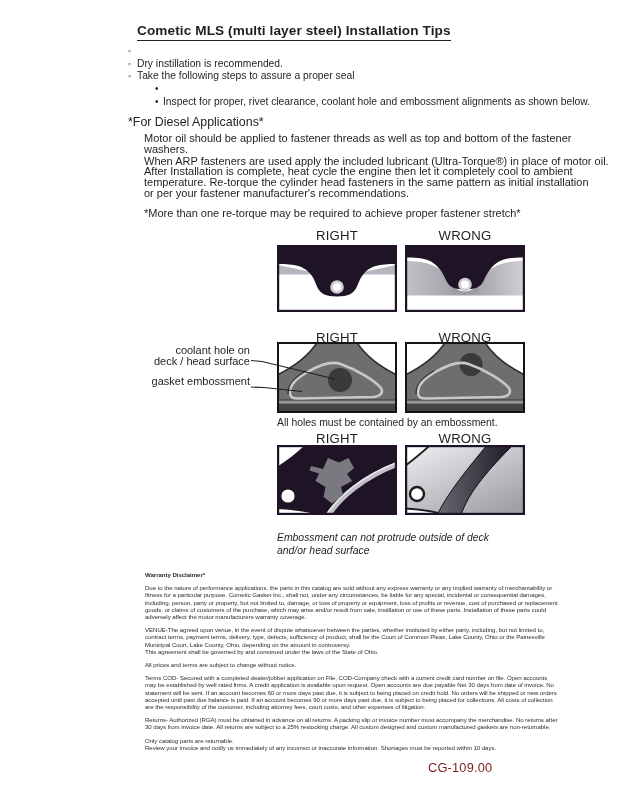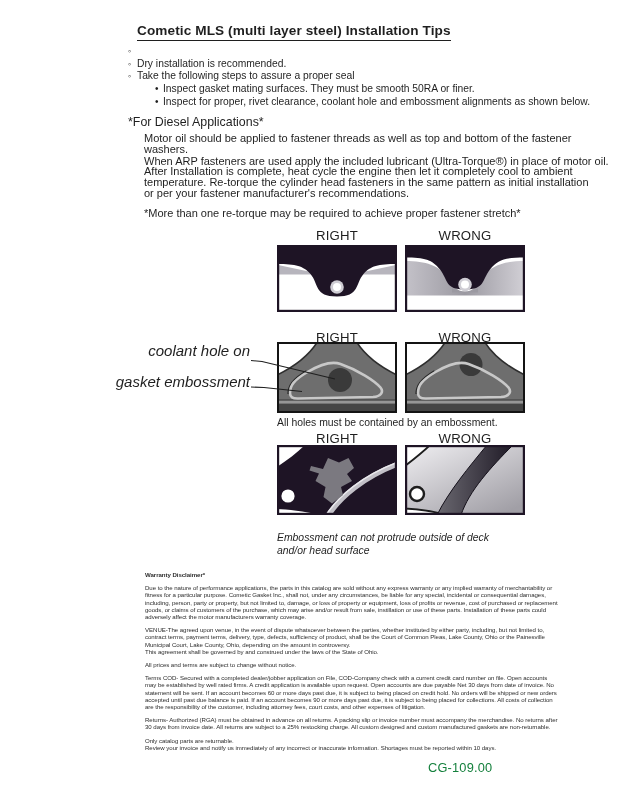--- a/index.html
+++ b/index.html
@@ -22,55 +22,54 @@
   .p1{top:133px;} .p2{top:165.5px;} .note{top:208px;white-space:normal;}
   .lab{width:120px;text-align:center;font-size:13.2px;letter-spacing:.2px;}
   .r1l{top:228px;} .r2l{top:330px;} .r3l{top:431px;}
   .cl{left:237px;} .cr{left:365px;}
   .panel{width:120px;left:237px;}
   .panel.right2{left:365px;}
   .ph1{top:245px;height:67px;} .ph2{top:342px;height:71px;} .ph3{top:445px;height:70px;}
   .panel svg{display:block;width:100%;height:100%;}
   .cap{left:237px;font-size:10.4px;line-height:12.8px;white-space:pre-line;}
   .cap1{top:315px;} .cap2{top:416.5px;} .cap3{top:532px;font-style:italic;}
-  .callout{left:30px;width:180px;text-align:right;font-size:15px;line-height:11.4px;font-style:italic;}
+  .callout{left:30px;width:180px;text-align:right;font-size:11px;line-height:11.4px;}
   .co1{top:345px;} .co2{top:376px;}
   .connector{left:0;top:225px;width:618px;height:330px;pointer-events:none;}
   .legal{left:105px;top:571px;width:414px;font-size:6.1px;line-height:7.2px;
          letter-spacing:-.05px;color:var(--legal);}
   .legal h4{margin:0 0 6px;font-size:6.1px;}
   .legal p{margin:0 0 6px;white-space:pre-line;}
-  .footer-code{left:388px;top:760px;font-size:12.8px;letter-spacing:.2px;color:#15803d;}
+  .footer-code{left:388px;top:760px;font-size:12.8px;letter-spacing:.2px;color:#7f1d1d;}
   .ab{fill:var(--art-black);}
   .bd{fill:none;stroke:var(--art-black);stroke-width:2.2;}
   .deck{fill:var(--deck);}
   .loop{fill:none;stroke:var(--emboss);stroke-width:2.6;stroke-linejoin:round;}
 </style>
 </head>
 <body>
 
 <div class="page">
 
   <div class="abs title">Cometic MLS (multi layer steel) Installation Tips</div>
 
   <div class="abs bullets">
     <div class="bl">
       <span class="mk">◦</span>
     </div>
     <div class="bl">
       <span class="mk">◦</span>
-      <span>Dry installation is recommended.</span>
+      <span>Dry instillation is recommended.</span>
     </div>
     <div class="bl">
       <span class="mk">◦</span>
       <span>Take the following steps to assure a proper seal</span>
     </div>
     <div class="bl bl2">
       <span class="mk">•</span>
-      <span>Inspect gasket mating surfaces.  They must be smooth 50RA or finer.</span>
     </div>
     <div class="bl bl2">
       <span class="mk">•</span>
       <span>Inspect for proper, rivet clearance, coolant hole and embossment alignments as shown below.</span>
     </div>
   </div>
 
   <div class="abs dhead">*For Diesel Applications*</div>
   <div class="abs body-p p1">Motor oil should be applied to fastener threads as well as top and bottom of the fastener washers.
 When ARP fasteners are used apply the included lubricant (Ultra-Torque®) in place of motor oil.</div>
@@ -110,20 +109,21 @@
       <path fill="#9b99a1" d="M47,43.5 C53,46 57,46.8 60,46.8 C63,46.8 67,46 73,43.5 L73,47.5 L47,47.5 Z"></path>
       <rect class="bd" x="1.1" y="1.1" width="117.8" height="64.8"></rect>
     </svg>
   </div>
 
   <div class="abs lab r2l cl">RIGHT</div>
   <div class="abs lab r2l cr">WRONG</div>
 
   <div class="abs callout co1">
     <div>coolant hole on</div>
+    <div>deck / head surface</div>
   </div>
   <div class="abs callout co2">gasket embossment</div>
 
   <div class="abs panel ph2">
     <svg viewBox="0 0 120 71">
       <rect x="0" y="0" width="120" height="71" fill="var(--gasket)"></rect>
       <path d="M-1,-1 H41 C33,12 19,24 -1,33.5 Z" fill="#ffffff" stroke="#2e2e2e" stroke-width="1.6"></path>
       <path d="M121,-1 H79 C87,12 101,24 121,33.5 Z" fill="#ffffff" stroke="#2e2e2e" stroke-width="1.6"></path>
       <rect x="0" y="57.5" width="120" height="1.2" fill="#3a3a3a"></rect>
       <rect x="0" y="58.7" width="120" height="3" fill="#969696"></rect>

